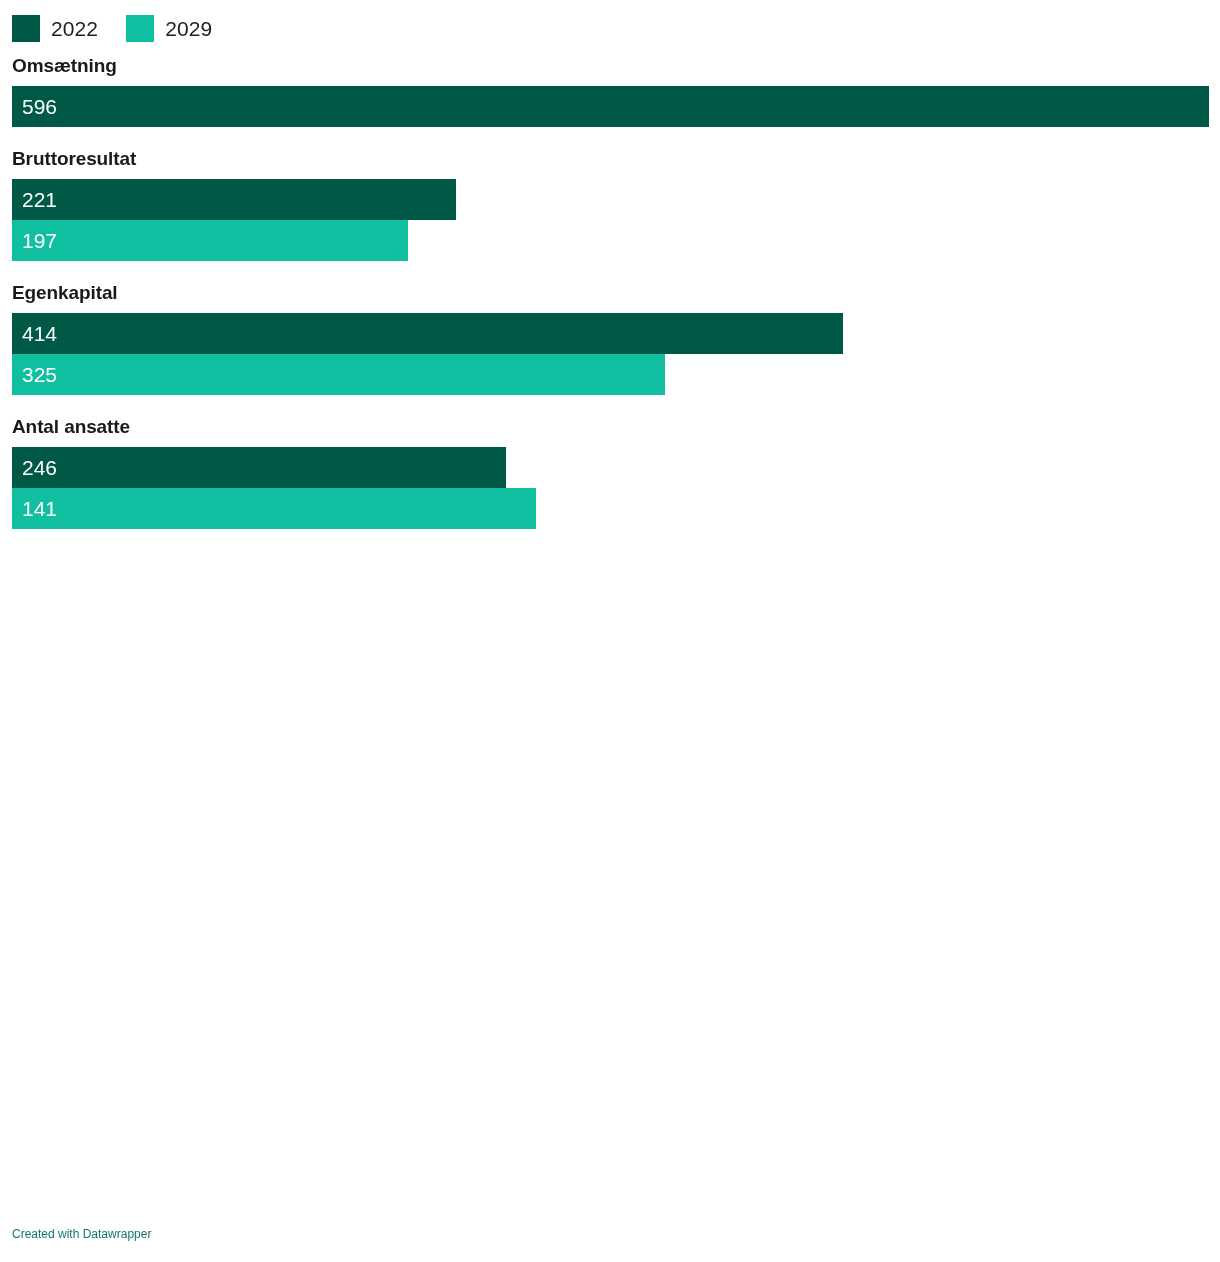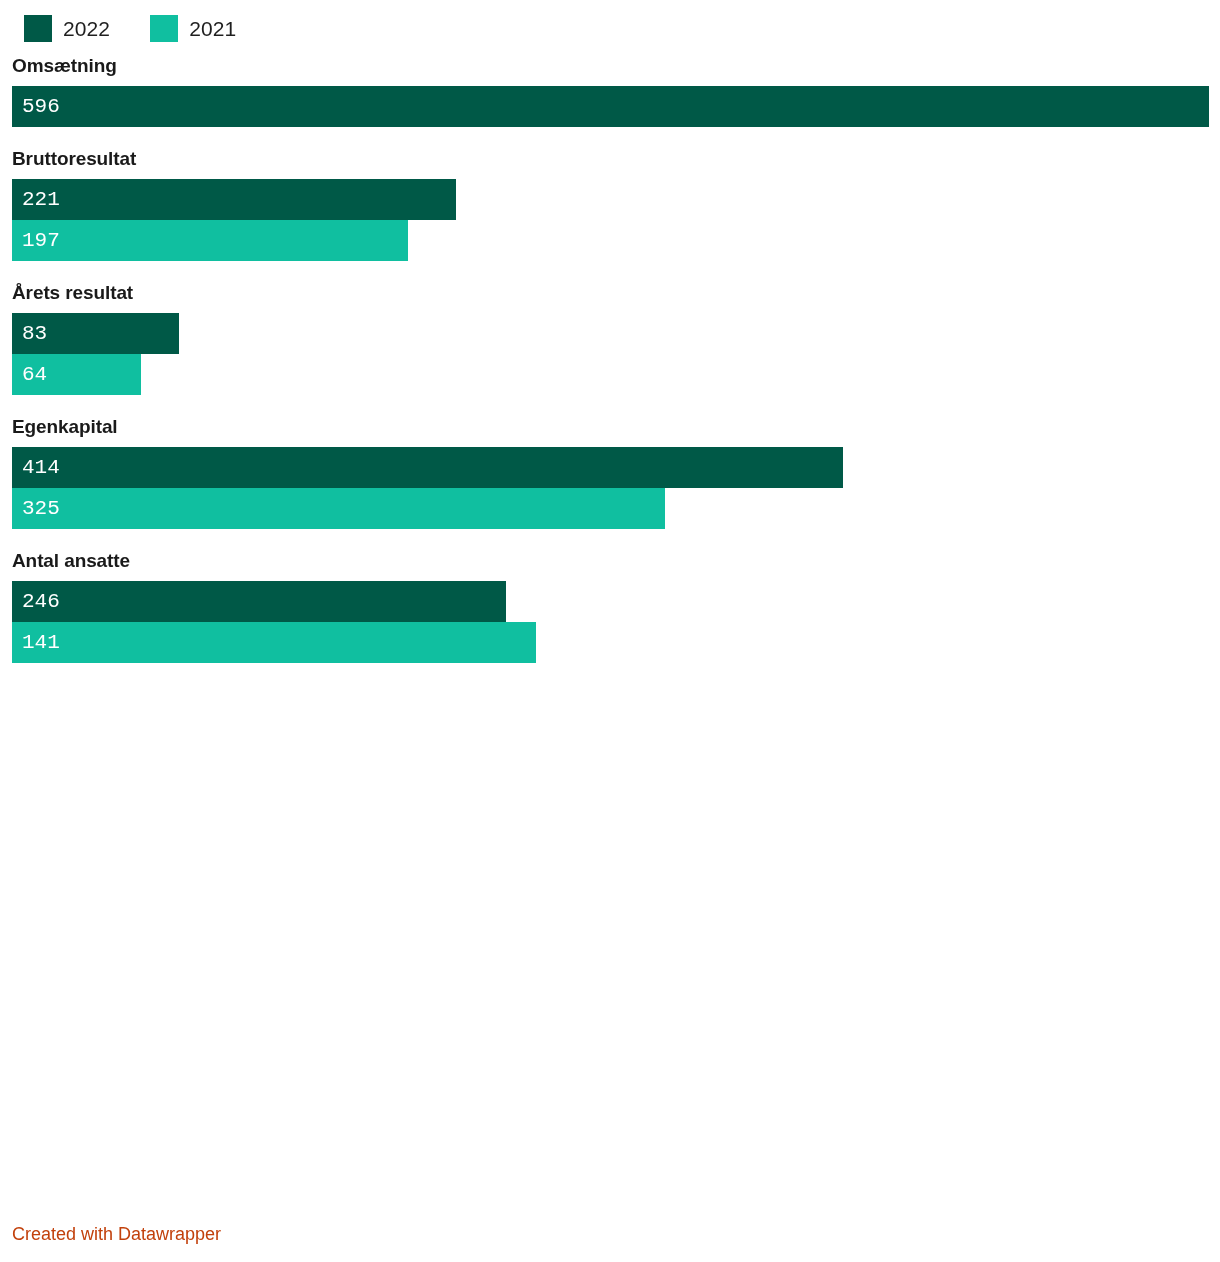--- a/index.html
+++ b/index.html
@@ -23,21 +23,20 @@
     top: 13px;
     display: flex;
     align-items: center;
     gap: 28px;
     height: 30px;
   }
   .legend-item {
     display: flex;
     align-items: center;
     gap: 11px;
-    margin-left: 12px;
   }
   .legend-swatch {
     width: 28px;
     height: 27px;
     display: block;
   }
   .legend-label {
     font-size: 21px;
     line-height: 21px;
     color: #1f1f1f;
@@ -80,44 +79,43 @@
   }
   .bar-value {
     position: absolute;
     left: 10px;
     top: 0;
     height: 41px;
     line-height: 41px;
     font-size: 21px;
     color: #ffffff;
     white-space: nowrap;
-    font-family: Liberation Mono, monospace;
   }
 
   
   #footer {
     position: absolute;
     left: 12px;
     bottom: 17px;
-    font-size: 18px;
-    color: #c2410c;
+    font-size: 12px;
+    color: #0f766e;
     line-height: 22px;
   }
 </style>
 </head>
 <body>
 
 <div id="legend">
   <div class="legend-item">
     <span class="legend-swatch" style="background: rgb(0, 89, 71);"></span>
     <span class="legend-label">2022</span>
   </div>
   <div class="legend-item">
     <span class="legend-swatch" style="background: rgb(16, 191, 160);"></span>
-    <span class="legend-label">2021</span>
+    <span class="legend-label">2029</span>
   </div>
 </div>
 
 <div id="chart">
     <div class="group">
       <div class="group-title">Omsætning</div>
       <div class="bars">
         <div class="bar-row">
           <div class="bar" style="background: rgb(0, 89, 71); width: 1196.77px;"></div>
           <span class="bar-value">596</span>
@@ -127,33 +125,20 @@
     <div class="group">
       <div class="group-title">Bruttoresultat</div>
       <div class="bars">
         <div class="bar-row">
           <div class="bar" style="background: rgb(0, 89, 71); width: 443.768px;"></div>
           <span class="bar-value">221</span>
         </div>
         <div class="bar-row">
           <div class="bar" style="background: rgb(16, 191, 160); width: 395.576px;"></div>
           <span class="bar-value">197</span>
-        </div>
-      </div>
-    </div>
-    <div class="group">
-      <div class="group-title">Årets resultat</div>
-      <div class="bars">
-        <div class="bar-row">
-          <div class="bar" style="background: rgb(0, 89, 71); width: 166.664px;"></div>
-          <span class="bar-value">83</span>
-        </div>
-        <div class="bar-row">
-          <div class="bar" style="background: rgb(16, 191, 160); width: 128.512px;"></div>
-          <span class="bar-value">64</span>
         </div>
       </div>
     </div>
     <div class="group">
       <div class="group-title">Egenkapital</div>
       <div class="bars">
         <div class="bar-row">
           <div class="bar" style="background: rgb(0, 89, 71); width: 831.312px;"></div>
           <span class="bar-value">414</span>
         </div>

